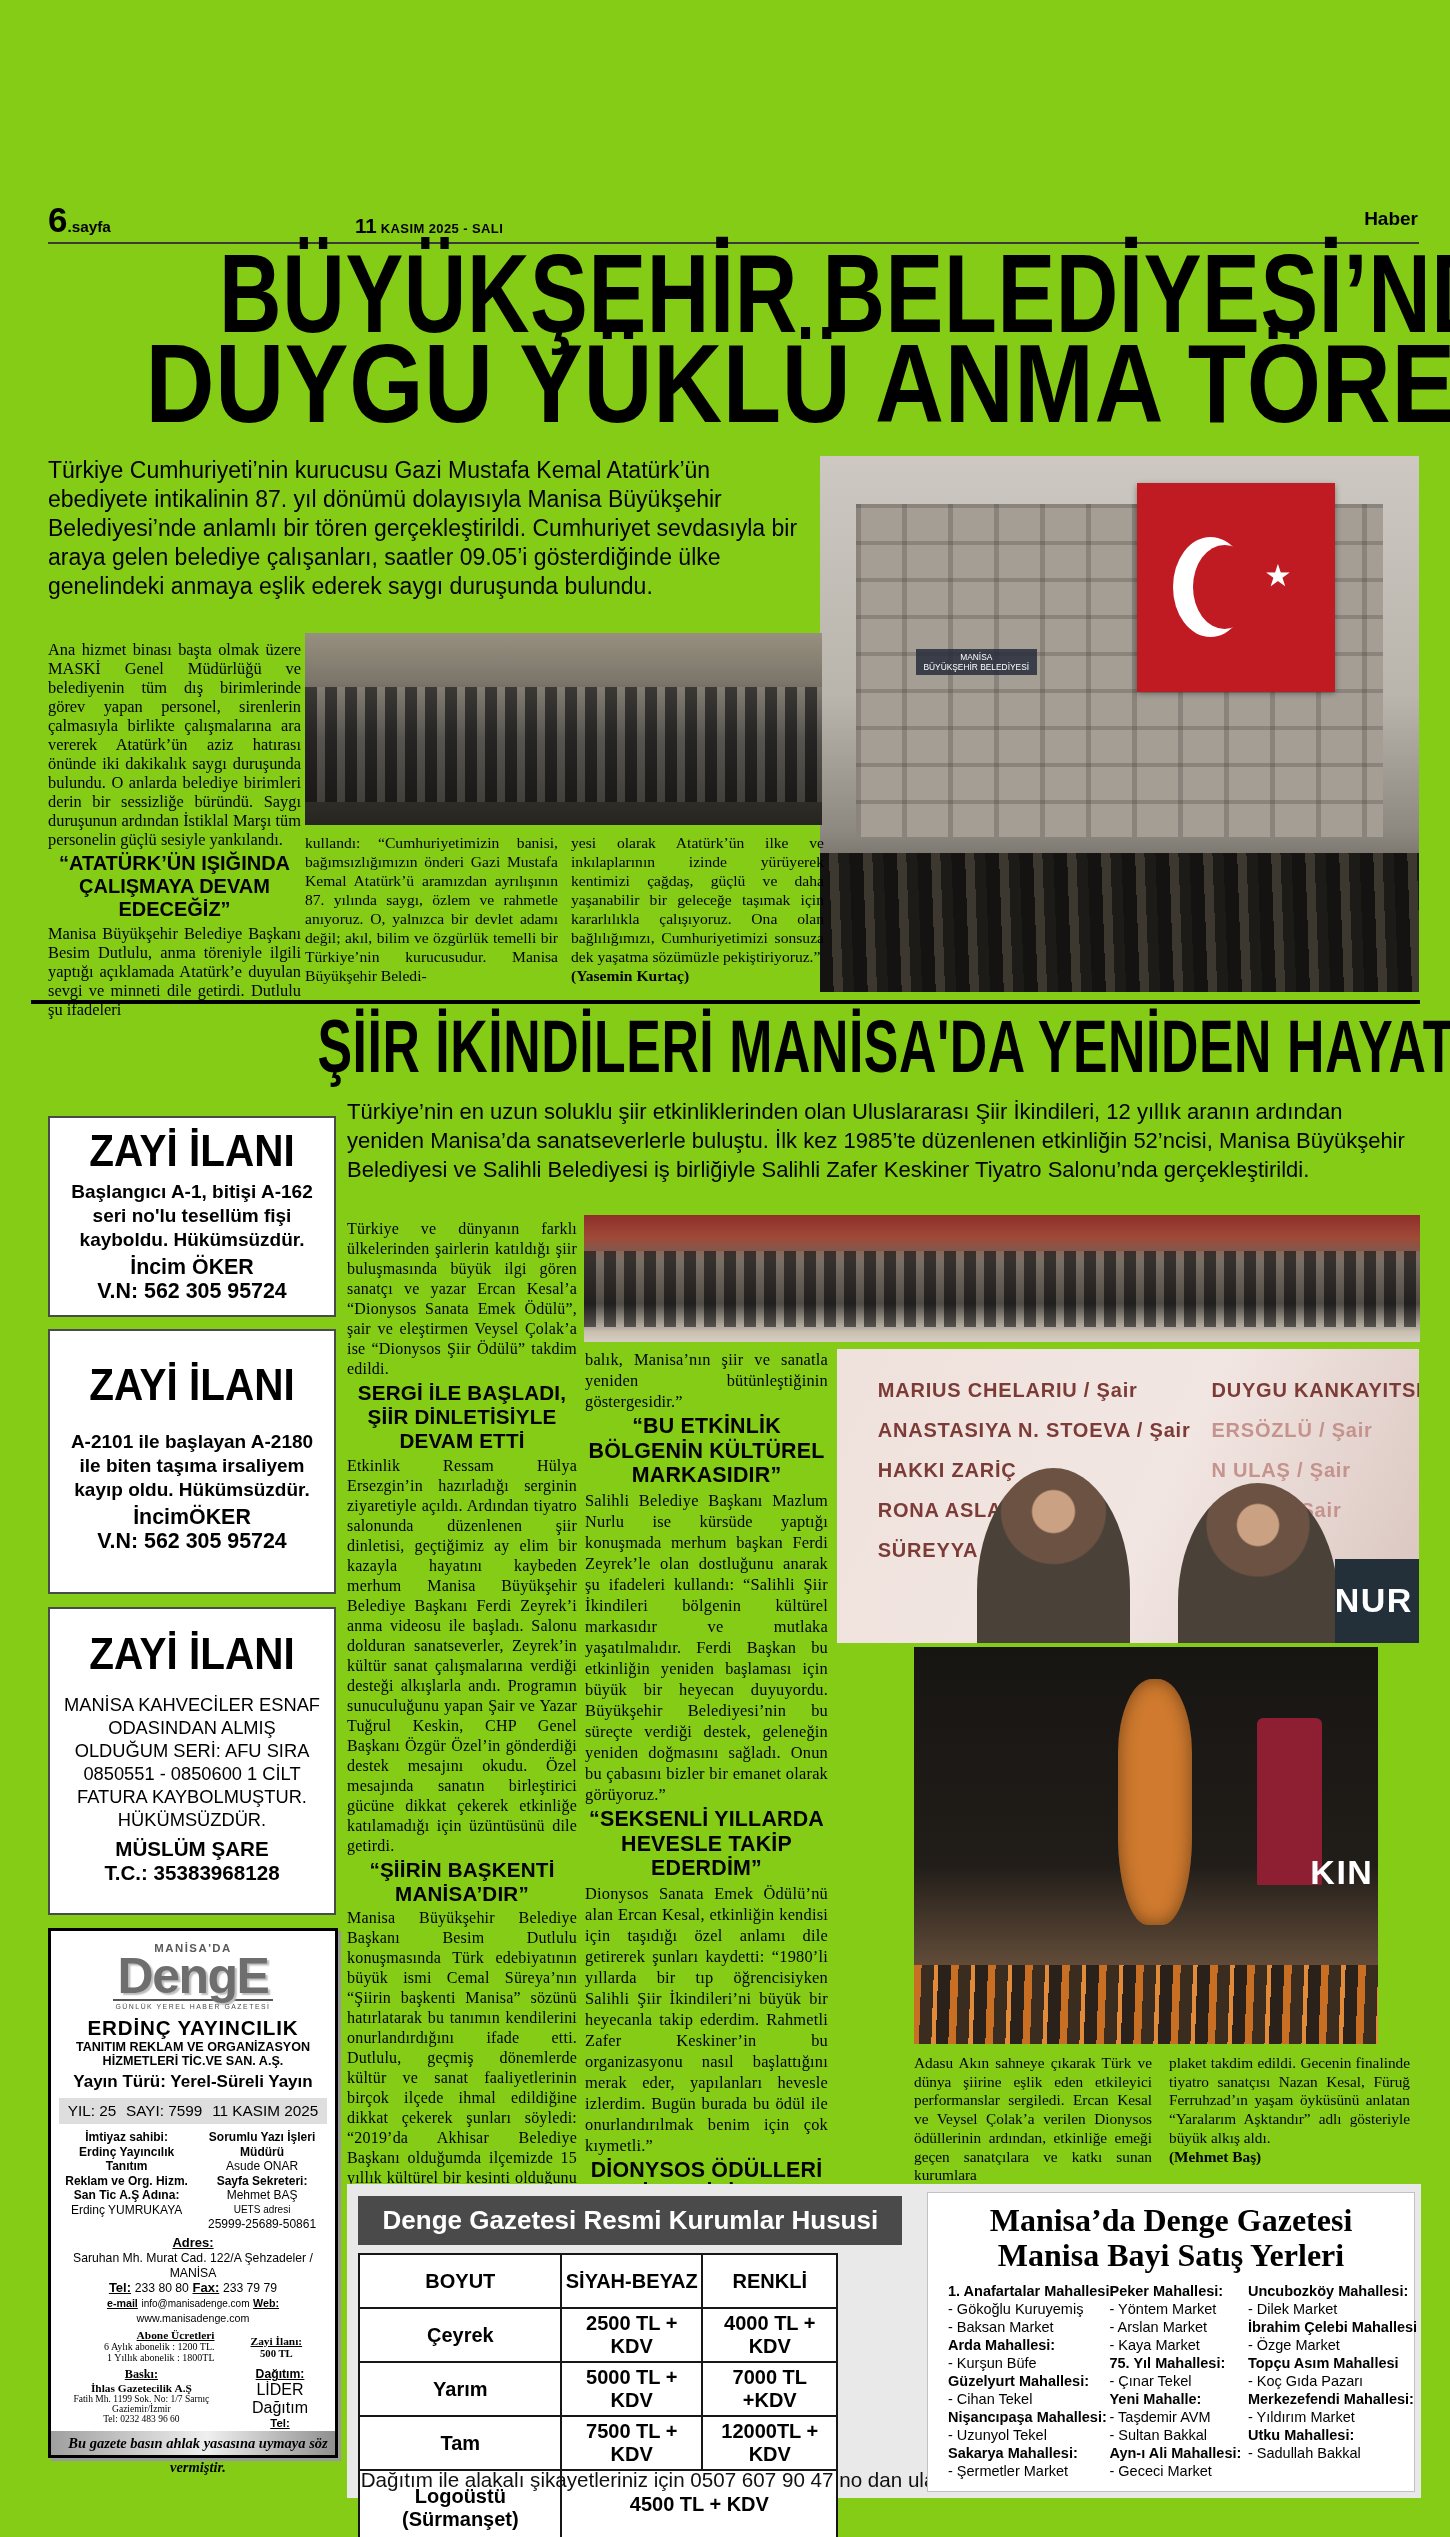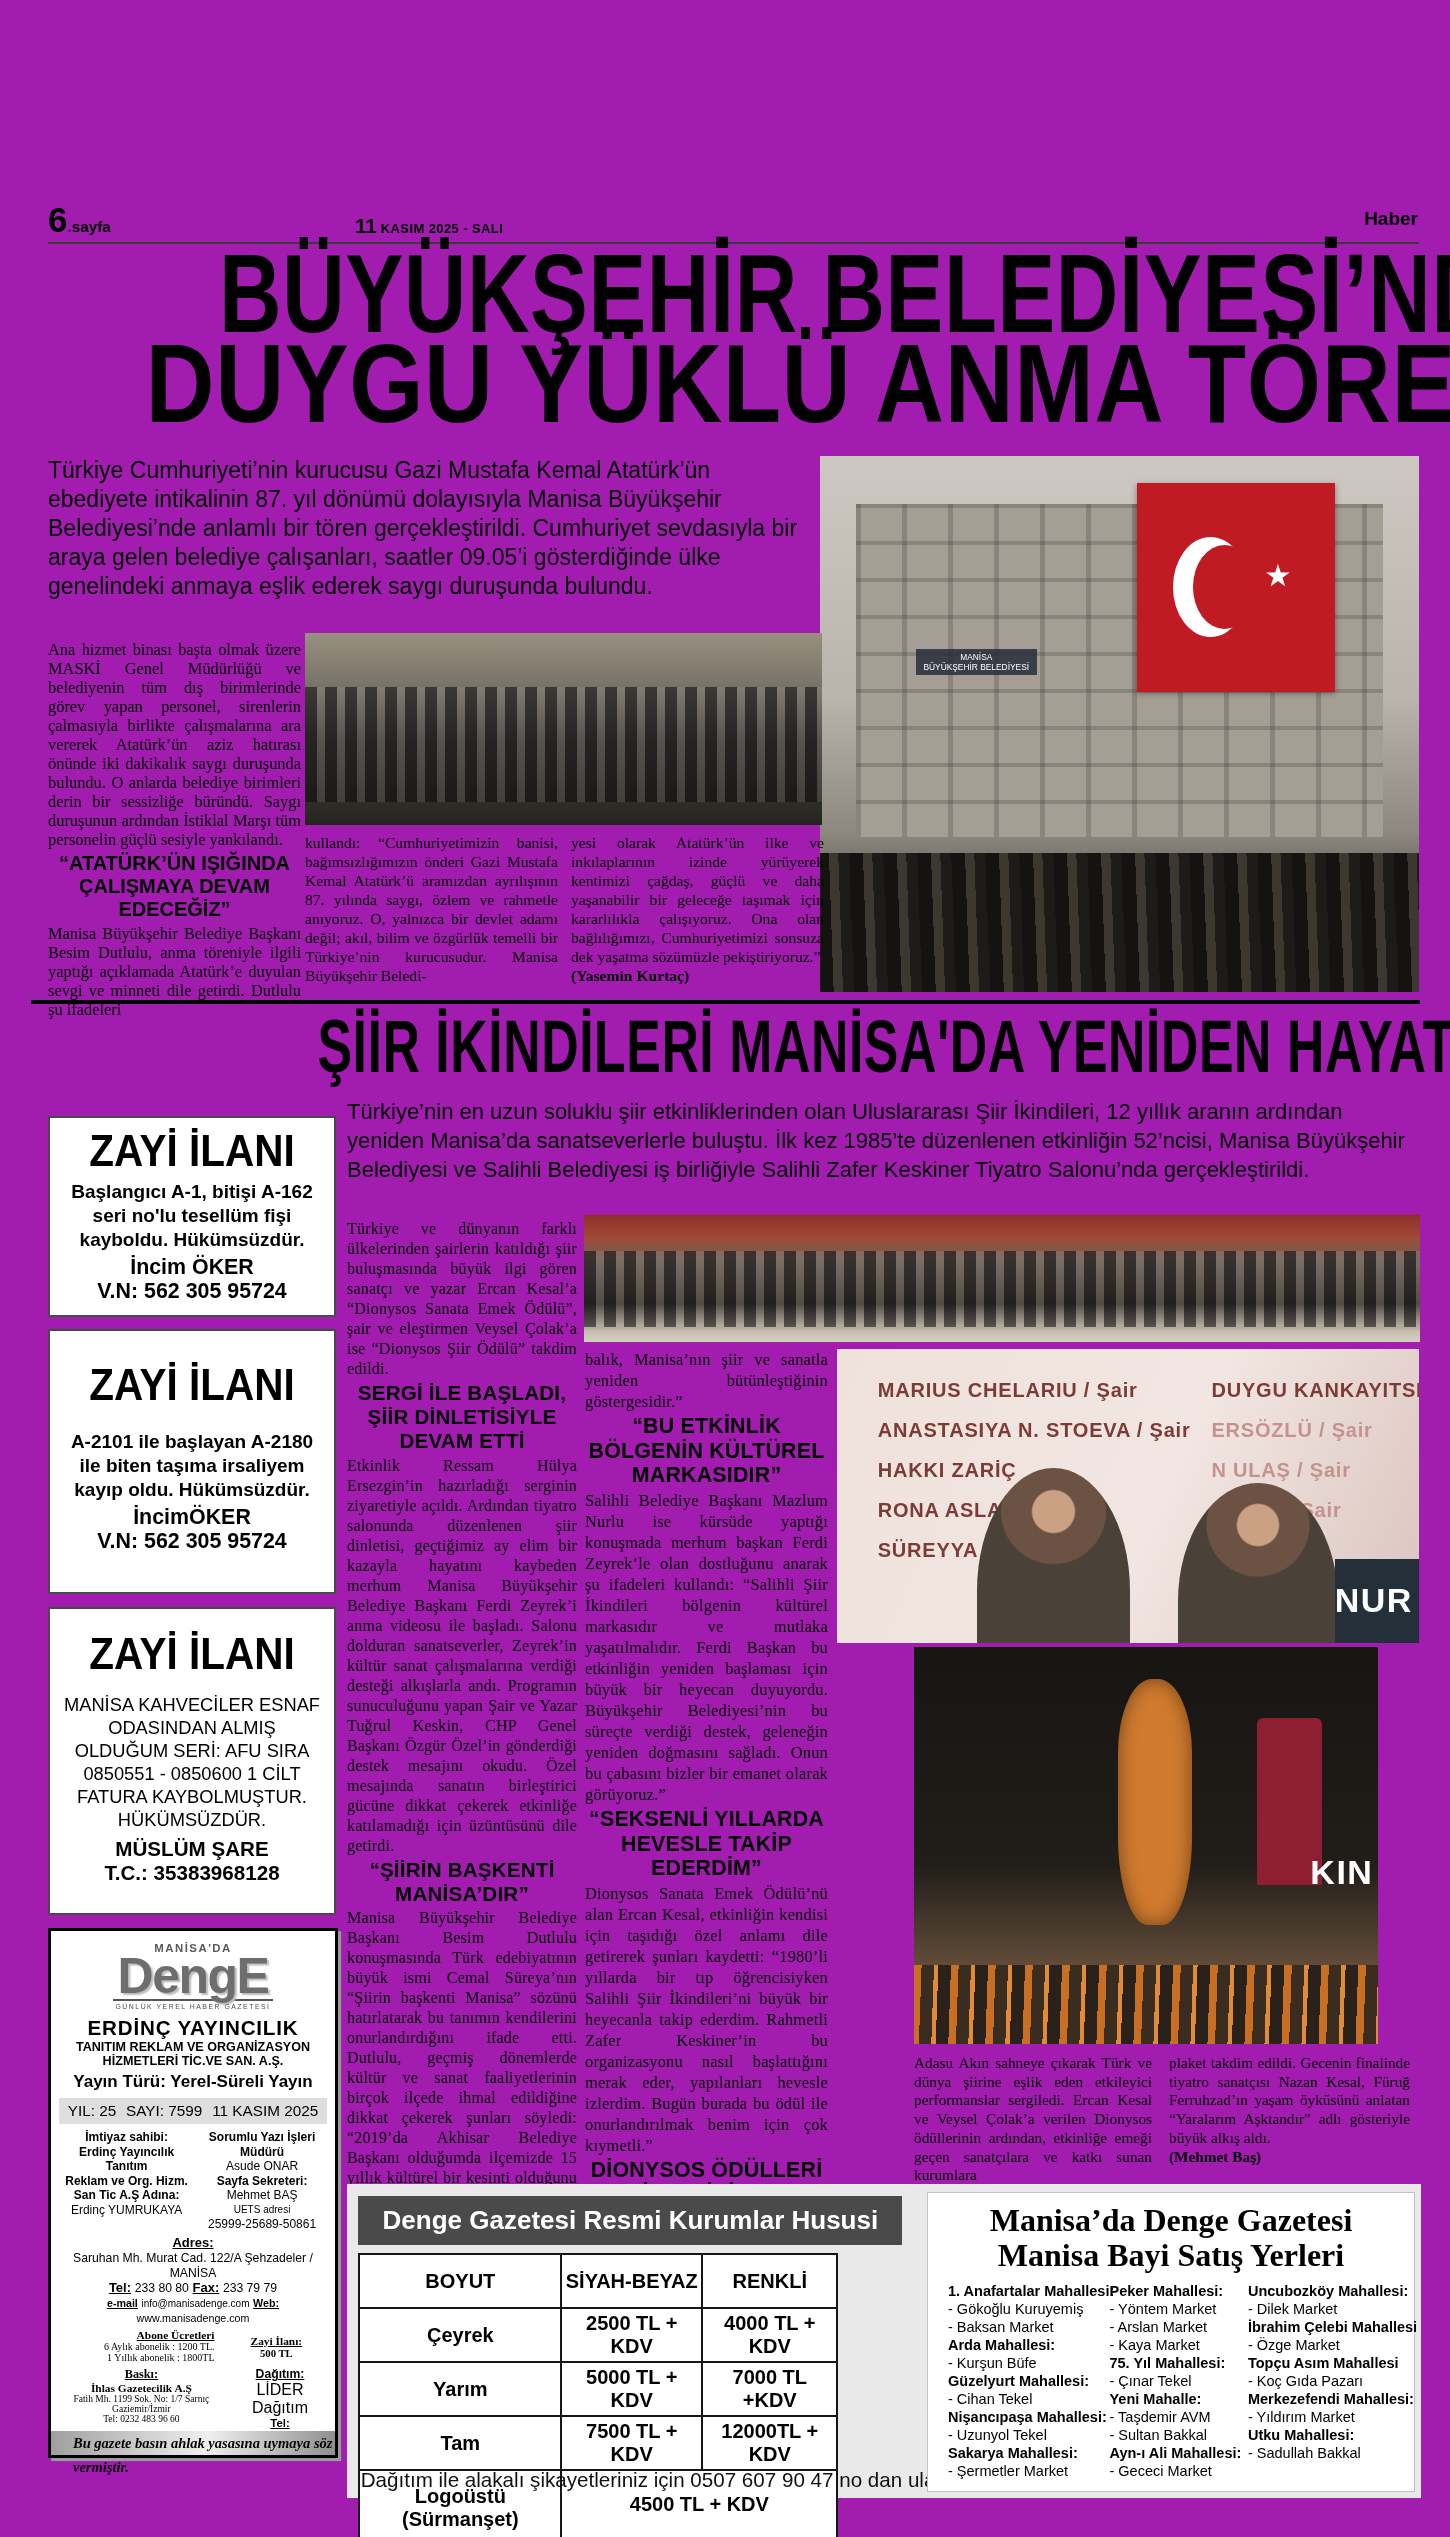--- a/index.html
+++ b/index.html
@@ -1,16 +1,16 @@
 <!DOCTYPE html>
 <html style="font-size:12.2px"><head>
 <meta charset="utf-8">
 <style>
   html,body{margin:0;padding:0;background:#d8d8d8}
-  .page{position:relative;width:1450px;height:2538px;background:#a21caf;font-family:"Liberation Sans",sans-serif;color:#000;overflow:hidden;margin:0 auto}
+  .page{position:relative;width:1450px;height:2538px;background:#84cc16;font-family:"Liberation Sans",sans-serif;color:#000;overflow:hidden;margin:0 auto}
   .abs{position:absolute}
   .ser{font-family:"Liberation Serif",serif;text-align:justify}
   .hl{font-weight:bold;white-space:nowrap;width:fit-content;margin:0 auto;letter-spacing:0.8px}
   .ctr{text-align:center}
   .b{font-weight:bold}
   .u{text-decoration:underline}
   .ph{position:absolute;overflow:hidden}
   .ph-group{background:linear-gradient(#97907f 0%,#7c766b 25%,#474440 55%,#26241f 100%)}
   .ph-group .figs,.ph-stage .figs{position:absolute;left:0;right:0;top:28%;height:60%;
     background:repeating-linear-gradient(90deg,rgba(10,10,12,.55) 0 12.2px,rgba(235,230,220,.10) 12.2px 20px)}
@@ -186,21 +186,21 @@
         <div style="font-size:9.5px">Fatih Mh. 1199 Sok. No: 1/7 Sarnıç Gaziemir/İzmir</div>
         <div style="font-size:9.5px">Tel: 0232 483 96 60</div>
       </div>
       <div style="width:36%;text-align:center">
         <div class="b u" style="font-size:12.2px">Dağıtım:</div>
         <div style="font-size:16px">LİDER Dağıtım</div>
         <div class="b u" style="font-size:11.4px">Tel:</div>
         <div style="font-size:12.2px">0507 607 90 47</div>
       </div>
     </div>
-    <div class="abs" style="left:0;right:0;bottom:0;height:24.4px;background:linear-gradient(90deg,#9f9f9f,#efefef 55%,#8f8f8f);font-family:'Liberation Serif',serif;font-style:italic;font-weight:bold;font-size:14.5px;line-height:24.4px;text-align:left;padding-left:22px">Bu gazete basın ahlak yasasına uymaya söz vermiştir.</div>
+    <div class="abs" style="left:0;right:0;bottom:0;height:24.4px;background:linear-gradient(90deg,#9f9f9f,#efefef 55%,#8f8f8f);font-family:'Liberation Serif',serif;font-style:italic;font-weight:bold;font-size:14.5px;line-height:24.4px;text-align:center;padding-left:10px">Bu gazete basın ahlak yasasına uymaya söz vermiştir.</div>
   </div>
 
   <div class="abs ser" style="left:347px;top:1219px;width:230px;font-size:16px;line-height:20px;letter-spacing:0.2px">
     <div>Türkiye ve dünyanın farklı ülkelerinden şairlerin katıldığı şiir buluşmasında büyük ilgi gören sanatçı ve yazar Ercan Kesal’a “Dionysos Sanata Emek Ödülü”, şair ve eleştirmen Veysel Çolak’a ise “Dionysos Şiir Ödülü” takdim edildi.</div>
     <div class="ctr b" style="font-size:20.6px;line-height:24px;font-family:'Liberation Sans',sans-serif;margin:2.3px 0">SERGİ İLE BAŞLADI, ŞİİR DİNLETİSİYLE DEVAM ETTİ</div>
     <div>Etkinlik Ressam Hülya Ersezgin’in hazırladığı serginin ziyaretiyle açıldı. Ardından tiyatro salonunda düzenlenen şiir dinletisi, geçtiğimiz ay elim bir kazayla hayatını kaybeden merhum Manisa Büyükşehir Belediye Başkanı Ferdi Zeyrek’i anma videosu ile başladı. Salonu dolduran sanatseverler, Zeyrek’in kültür sanat çalışmalarına verdiği desteği alkışlarla andı. Programın sunuculuğunu yapan Şair ve Yazar Tuğrul Keskin, CHP Genel Başkanı Özgür Özel’in gönderdiği destek mesajını okudu. Özel mesajında sanatın birleştirici gücüne dikkat çekerek etkinliğe katılamadığı için üzüntüsünü dile getirdi.</div>
     <div class="ctr b" style="font-size:20.6px;line-height:24px;font-family:'Liberation Sans',sans-serif;margin:2.3px 0">“ŞİİRİN BAŞKENTİ MANİSA’DIR”</div>
     <div>Manisa Büyükşehir Belediye Başkanı Besim Dutlulu konuşmasında Türk edebiyatının büyük ismi Cemal Süreya’nın “Şiirin başkenti Manisa” sözünü hatırlatarak bu tanımın kendilerini onurlandırdığını ifade etti. Dutlulu, geçmiş dönemlerde kültür ve sanat faaliyetlerinin birçok ilçede ihmal edildiğine dikkat çekerek şunları söyledi: “2019’da Akhisar Belediye Başkanı olduğumda ilçemizde 15 yıllık kültürel bir kesinti olduğunu fark ettim. Kültür ve sanat, Manisa’nın Salihli ve Akhisar gibi ilçelerinde her zaman çok güçlüydü. Biz göreve geldiğimizde bu kaybı telafi etmek için tiyatrodan konsere, sanatsal eğitimlerden festivallere kadar pek çok etkinliği yeniden canlandırdık. Bugün burada oluşan bu büyük kala-</div>
   </div>
 

